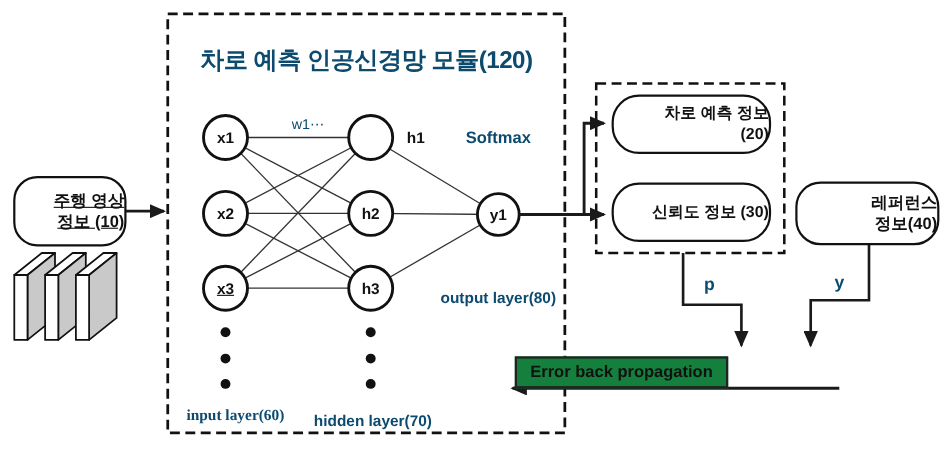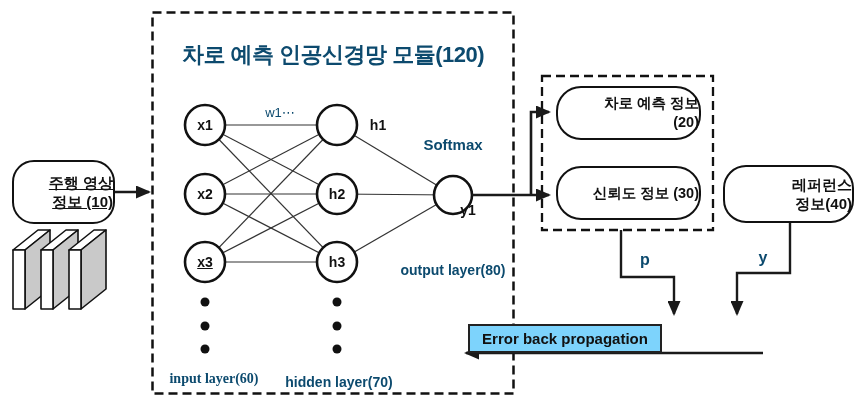--- a/index.html
+++ b/index.html
@@ -16,26 +16,26 @@
     display:flex;flex-direction:column;align-items:flex-end;justify-content:center;
     font-weight:bold;line-height:1.3;text-align:center;
   }
   #driving-box{left:12px;top:160px;width:99px;height:60px;border-radius:22px;font-size:15px;text-decoration:underline;}
   #lane-pred-box{left:556px;top:86px;width:141px;height:50px;border-radius:25px;font-size:14.5px;}
   #confidence-box{left:556px;top:166px;width:141px;height:50px;border-radius:25px;font-size:14.5px;}
   #reference-box{left:723px;top:165px;width:127px;height:54px;border-radius:23px;font-size:15px;}
   
   #error-box{
     position:absolute;left:468px;top:324px;width:190px;height:25px;z-index:2;
-    background:#7dd3fc;border:2px solid #222;display:flex;align-items:center;justify-content:center;
+    background:#15803d;border:2px solid #222;display:flex;align-items:center;justify-content:center;
     font-size:15px;font-weight:bold;
   }
   #module-title{left:152px;top:40px;width:362px;font-size:22px;font-weight:bold;letter-spacing:-0.5px;}
   #weight-label{left:250px;top:105px;width:60px;font-size:13px;font-weight:400;}
-  #softmax-label{left:413px;top:136px;width:80px;font-size:15px;font-weight:600;}
+  #softmax-label{left:413px;top:117px;width:80px;font-size:15px;font-weight:600;}
   #output-layer-label{left:392px;top:262px;width:122px;font-size:14px;font-weight:600;}
   #input-layer-label{left:153px;top:371px;width:122px;font-size:14px;font-weight:600;font-family:Liberation Serif, serif;}
   #hidden-layer-label{left:278px;top:374px;width:122px;font-size:14px;font-weight:600;}
   #p-label{left:634px;top:251px;width:22px;font-size:16px;font-weight:bold;}
   #y-label{left:752px;top:249px;width:22px;font-size:16px;font-weight:bold;}
   #param-update-label{left:582px;top:360px;width:145px;font-size:14px;font-weight:bold;}
   .node-label{
     position:absolute;z-index:3;width:40px;height:20px;line-height:20px;
     text-align:center;font-size:14px;font-weight:600;
   }
@@ -165,15 +165,15 @@
   <div class="lbl center" id="p-label">p</div>
   <div class="lbl center" id="y-label">y</div>
 
 
   <div class="node-label" style="left:185px;top:115px;">x1</div>
   <div class="node-label" style="left:185px;top:184px;">x2</div>
   <div class="node-label" style="left:185px;top:252px;text-decoration:underline;">x3</div>
   <div class="node-label" style="left:317px;top:115px;margin-left:41px;">h1</div>
   <div class="node-label" style="left:317px;top:184px;">h2</div>
   <div class="node-label" style="left:317px;top:252px;">h3</div>
-  <div class="node-label" style="left:433px;top:200px;margin-left:15px;">y1</div>
+  <div class="node-label" style="left:433px;top:185px;">y1</div>
 
 </div>
 
 </body></html>

